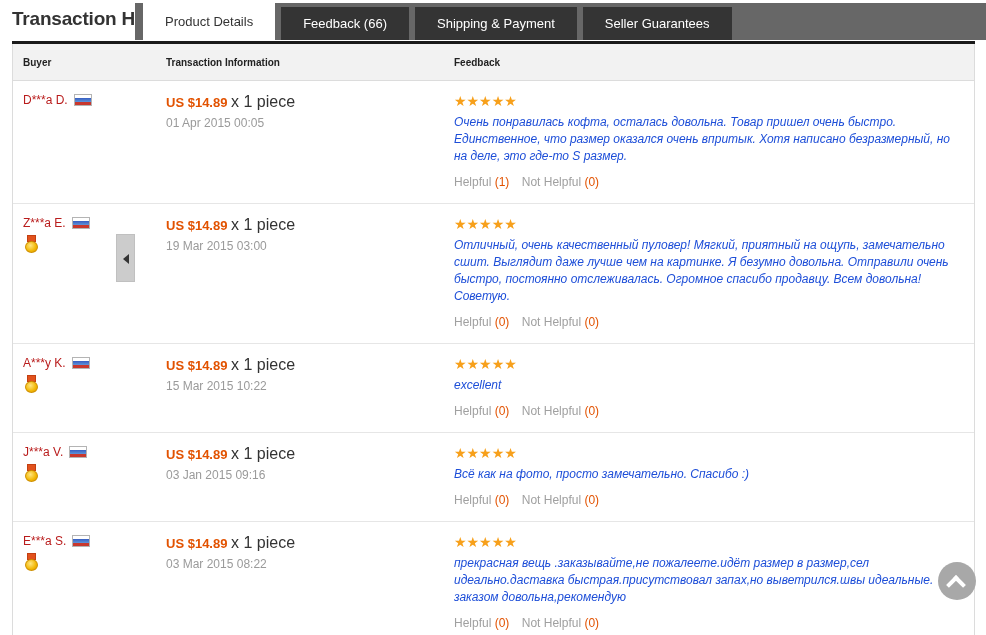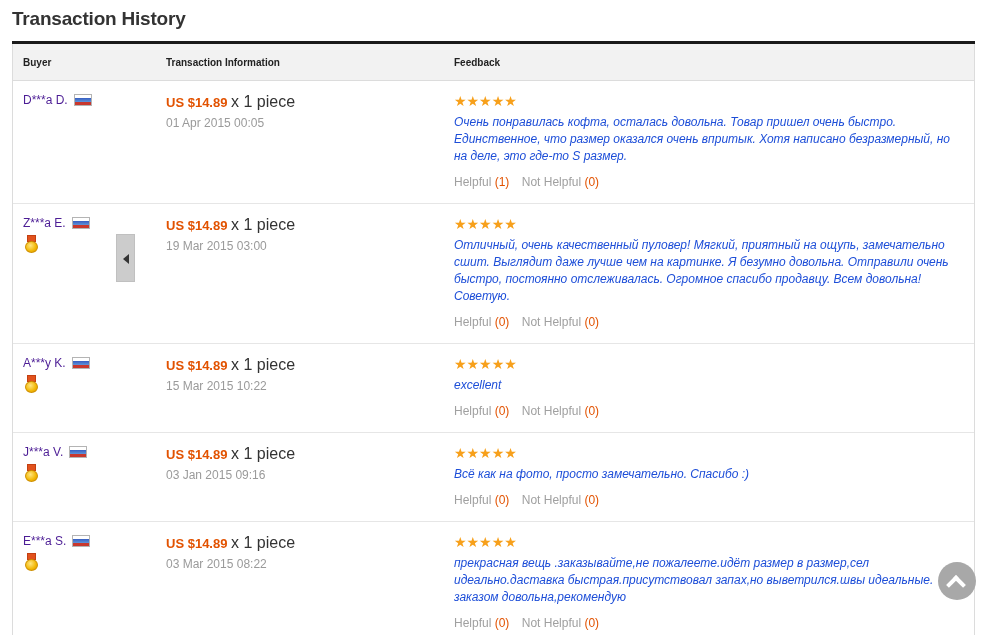--- a/index.html
+++ b/index.html
@@ -122,21 +122,21 @@
   }
   .trow:last-child { border-bottom: none; }
 
   
   .buyer-cell { width: 153px; padding-left: 10px; box-sizing: border-box; }
   .buyer-line {
     display: flex;
     align-items: center;
     gap: 6px;
     font-size: 12px;
-    color: #4c1d95;
+    color: #b91c1c;
     white-space: nowrap;
   }
   .flag {
     width: 18px;
     height: 12px;
     border: 1px solid #b4b4b4;
     box-sizing: border-box;
     display: inline-block;
     background:
       linear-gradient(to bottom,
@@ -264,20 +264,28 @@
 </head>
 <body>
 
 <div id="page-wrap">
 
   <div class="title-row">
     <div class="page-title">Transaction History</div>
   </div>
   <div class="title-rule"></div>
 
+  <div class="tabbar">
+    <div class="tabbar-inner">
+      <div class="tab active">Product Details</div>
+      <div class="tab">Feedback (66)</div>
+      <div class="tab">Shipping &amp; Payment</div>
+      <div class="tab">Seller Guarantees</div>
+    </div>
+  </div>
 
   <div class="table">
 
     <div class="thead">
       <div class="th col-buyer">Buyer</div>
       <div class="th col-trans">Transaction Information</div>
       <div class="th col-feed">Feedback</div>
     </div>
 
     <div class="trow">

